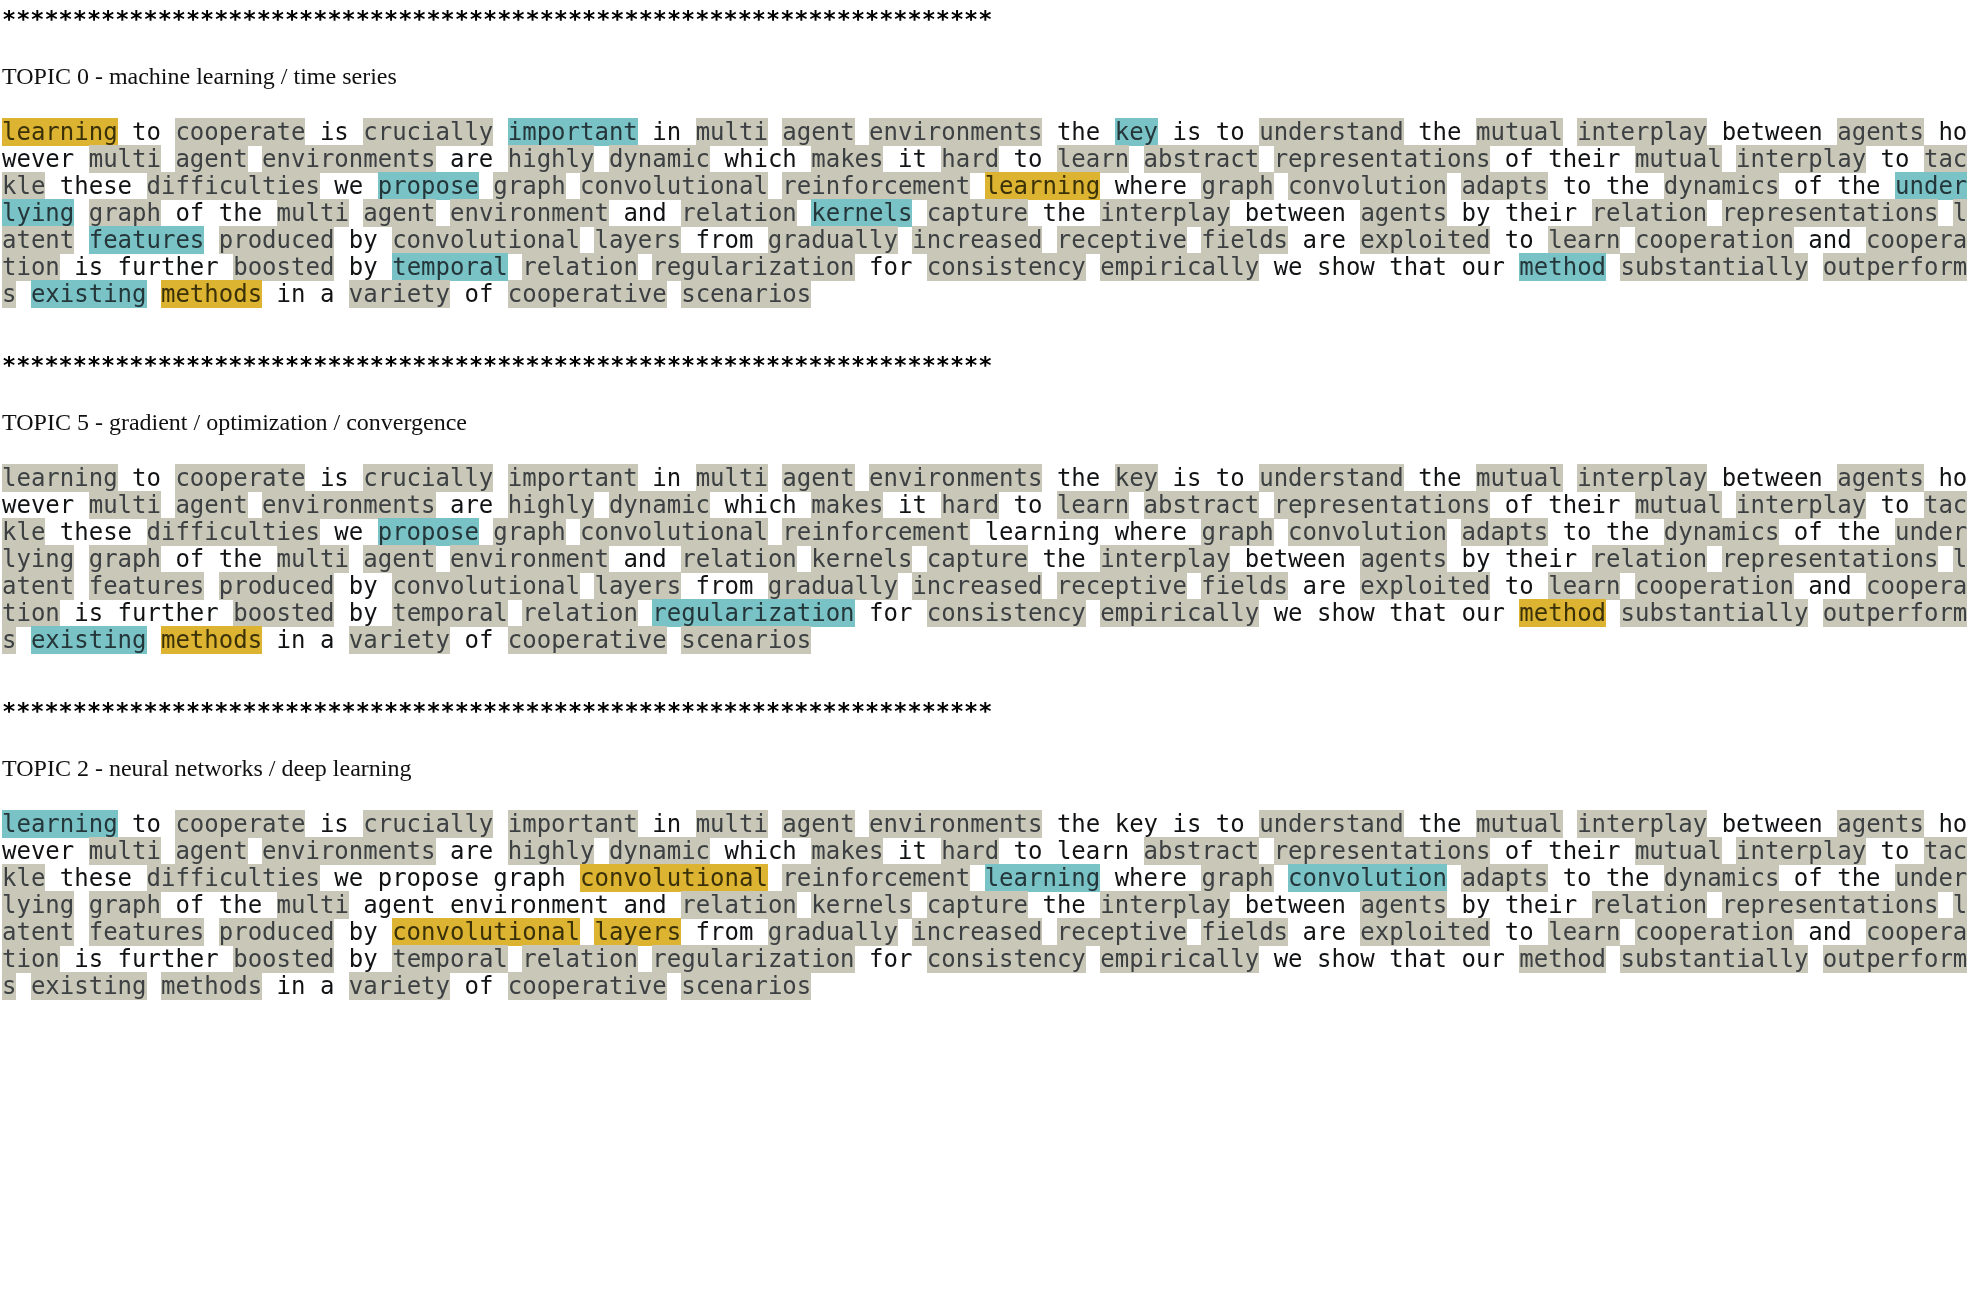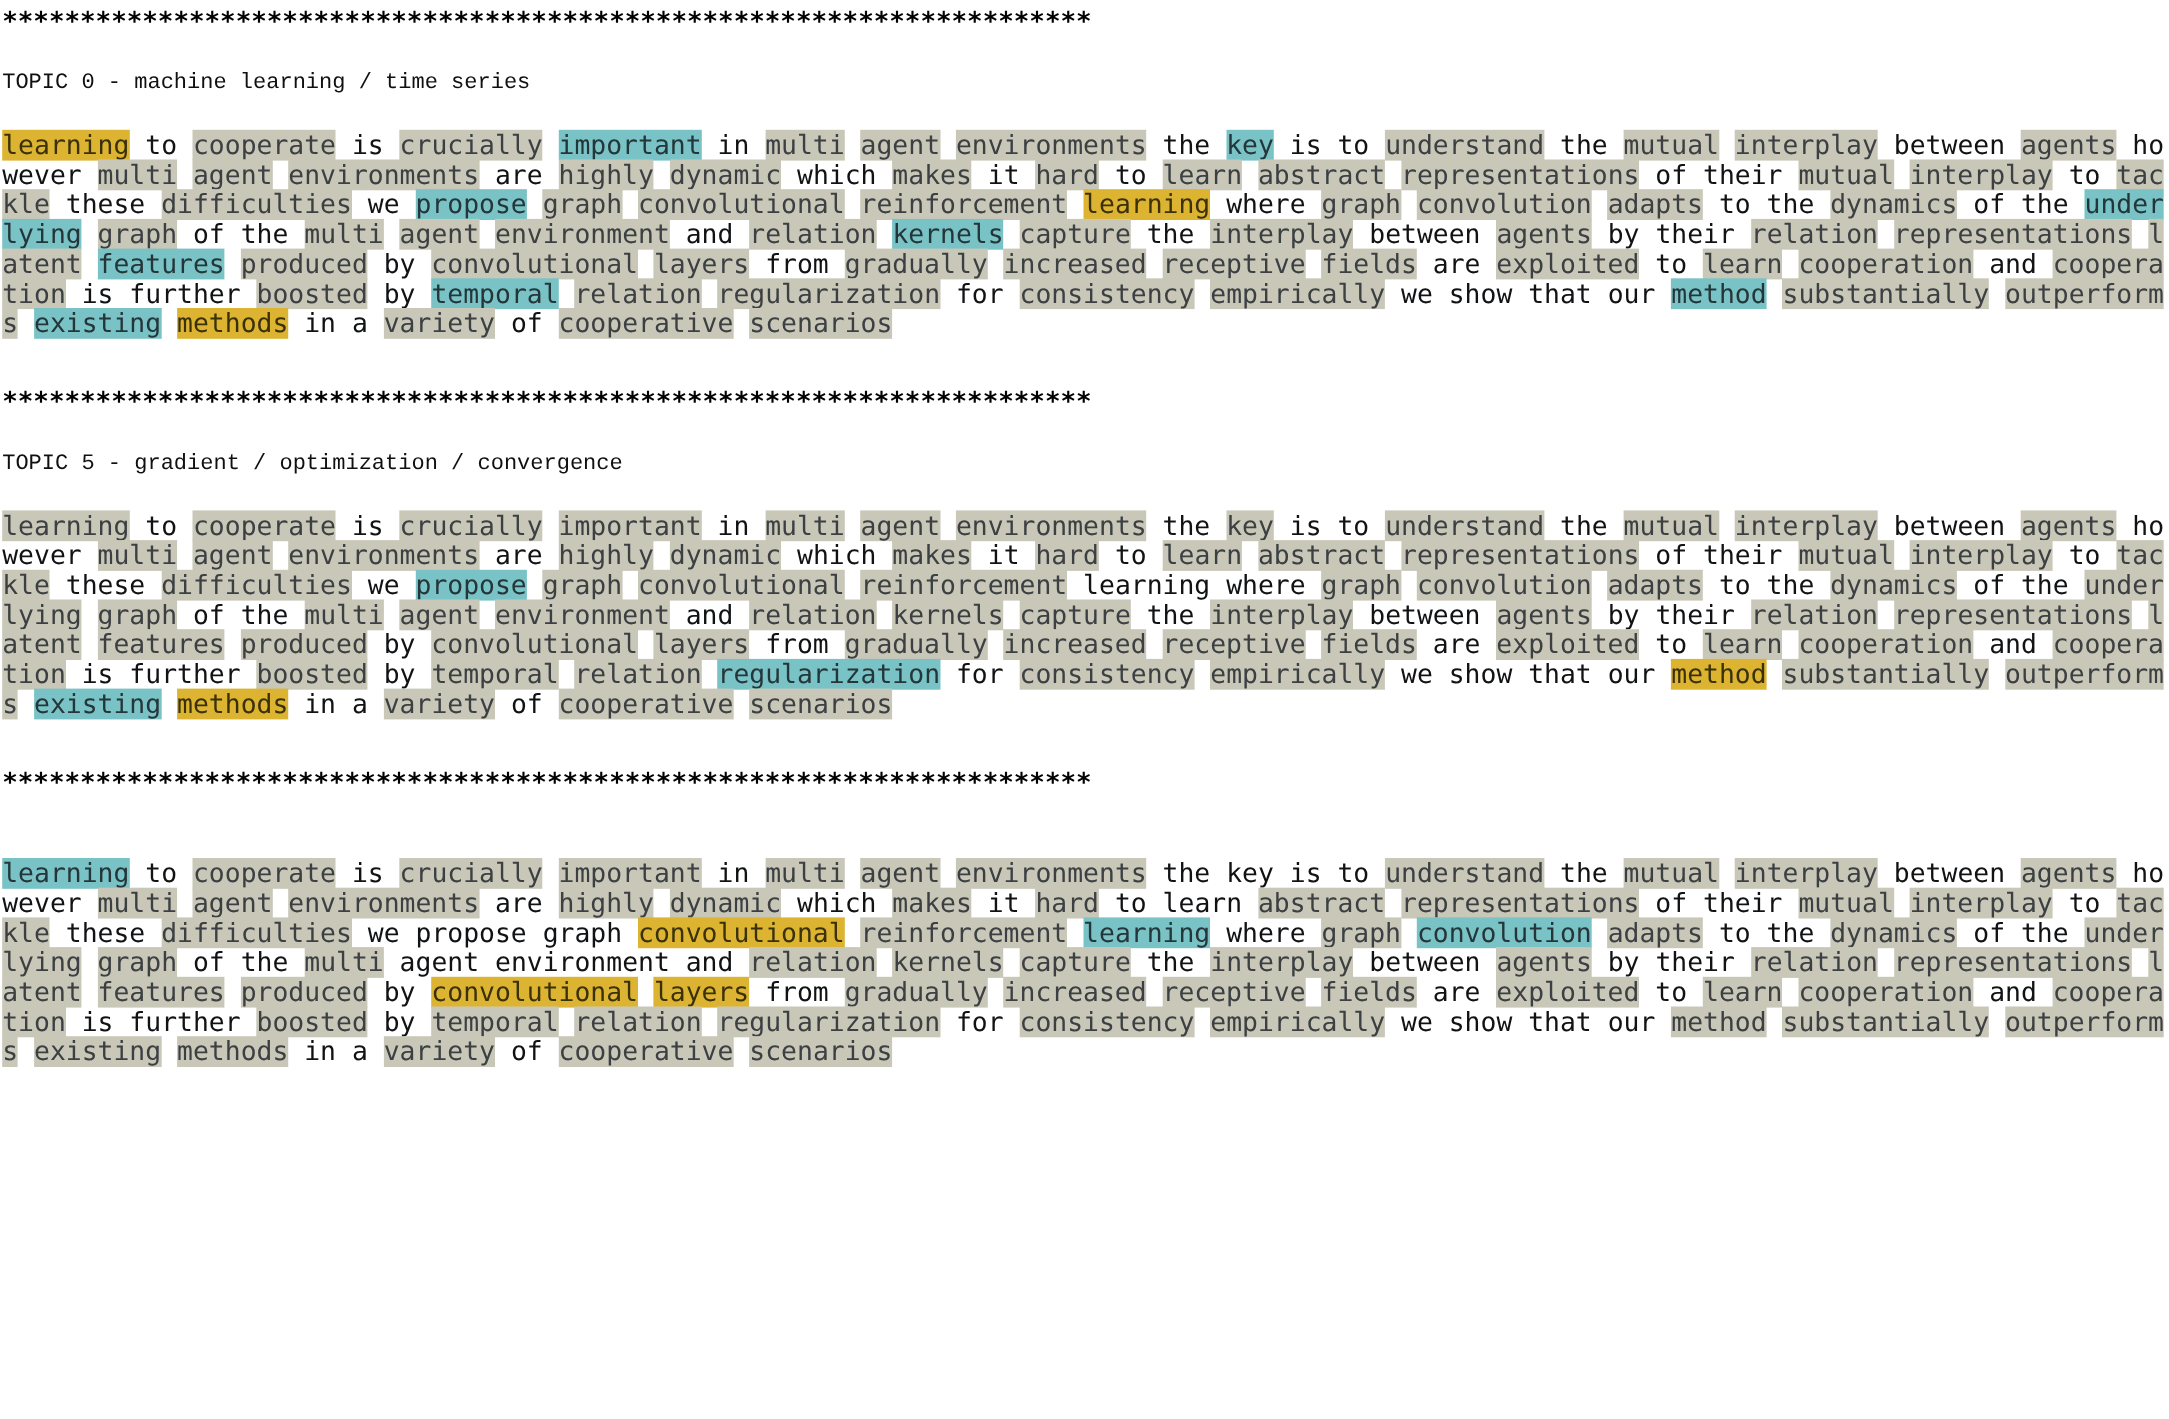--- a/index.html
+++ b/index.html
@@ -27,22 +27,22 @@
     line-height: 27px;
     letter-spacing: 0px;
     color: #000000;
     white-space: pre;
     font-weight: 700;
     height: 27px;
     overflow: hidden;
   }
 
   .topic-title {
-    font-family: Liberation Mono, monospace;
-    font-size: 20px;
+    font-family: Liberation Serif, serif;
+    font-size: 24px;
     line-height: 30px;
     color: #101010;
     white-space: pre;
     font-weight: 400;
   }
 
   .spacer-sm { height: 22px; }
   .spacer-md { height: 28px; }
   .spacer-lg { height: 44px; }
 
@@ -85,16 +85,17 @@
     <div class="para"><span class="hl-gold">learning</span><span class="plain"> </span><span class="plain">to</span><span class="plain"> </span><span class="hl-gray">cooperate</span><span class="plain"> </span><span class="plain">is</span><span class="plain"> </span><span class="hl-gray">crucially</span><span class="plain"> </span><span class="hl-teal">important</span><span class="plain"> </span><span class="plain">in</span><span class="plain"> </span><span class="hl-gray">multi</span><span class="plain"> </span><span class="hl-gray">agent</span><span class="plain"> </span><span class="hl-gray">environments</span><span class="plain"> </span><span class="plain">the</span><span class="plain"> </span><span class="hl-teal">key</span><span class="plain"> </span><span class="plain">is</span><span class="plain"> </span><span class="plain">to</span><span class="plain"> </span><span class="hl-gray">understand</span><span class="plain"> </span><span class="plain">the</span><span class="plain"> </span><span class="hl-gray">mutual</span><span class="plain"> </span><span class="hl-gray">interplay</span><span class="plain"> </span><span class="plain">between</span><span class="plain"> </span><span class="hl-gray">agents</span><span class="plain"> </span><span class="plain">however</span><span class="plain"> </span><span class="hl-gray">multi</span><span class="plain"> </span><span class="hl-gray">agent</span><span class="plain"> </span><span class="hl-gray">environments</span><span class="plain"> </span><span class="plain">are</span><span class="plain"> </span><span class="hl-gray">highly</span><span class="plain"> </span><span class="hl-gray">dynamic</span><span class="plain"> </span><span class="plain">which</span><span class="plain"> </span><span class="hl-gray">makes</span><span class="plain"> </span><span class="plain">it</span><span class="plain"> </span><span class="hl-gray">hard</span><span class="plain"> </span><span class="plain">to</span><span class="plain"> </span><span class="hl-gray">learn</span><span class="plain"> </span><span class="hl-gray">abstract</span><span class="plain"> </span><span class="hl-gray">representations</span><span class="plain"> </span><span class="plain">of</span><span class="plain"> </span><span class="plain">their</span><span class="plain"> </span><span class="hl-gray">mutual</span><span class="plain"> </span><span class="hl-gray">interplay</span><span class="plain"> </span><span class="plain">to</span><span class="plain"> </span><span class="hl-gray">tackle</span><span class="plain"> </span><span class="plain">these</span><span class="plain"> </span><span class="hl-gray">difficulties</span><span class="plain"> </span><span class="plain">we</span><span class="plain"> </span><span class="hl-teal">propose</span><span class="plain"> </span><span class="hl-gray">graph</span><span class="plain"> </span><span class="hl-gray">convolutional</span><span class="plain"> </span><span class="hl-gray">reinforcement</span><span class="plain"> </span><span class="hl-gold">learning</span><span class="plain"> </span><span class="plain">where</span><span class="plain"> </span><span class="hl-gray">graph</span><span class="plain"> </span><span class="hl-gray">convolution</span><span class="plain"> </span><span class="hl-gray">adapts</span><span class="plain"> </span><span class="plain">to</span><span class="plain"> </span><span class="plain">the</span><span class="plain"> </span><span class="hl-gray">dynamics</span><span class="plain"> </span><span class="plain">of</span><span class="plain"> </span><span class="plain">the</span><span class="plain"> </span><span class="hl-teal">underlying</span><span class="plain"> </span><span class="hl-gray">graph</span><span class="plain"> </span><span class="plain">of</span><span class="plain"> </span><span class="plain">the</span><span class="plain"> </span><span class="hl-gray">multi</span><span class="plain"> </span><span class="hl-gray">agent</span><span class="plain"> </span><span class="hl-gray">environment</span><span class="plain"> </span><span class="plain">and</span><span class="plain"> </span><span class="hl-gray">relation</span><span class="plain"> </span><span class="hl-teal">kernels</span><span class="plain"> </span><span class="hl-gray">capture</span><span class="plain"> </span><span class="plain">the</span><span class="plain"> </span><span class="hl-gray">interplay</span><span class="plain"> </span><span class="plain">between</span><span class="plain"> </span><span class="hl-gray">agents</span><span class="plain"> </span><span class="plain">by</span><span class="plain"> </span><span class="plain">their</span><span class="plain"> </span><span class="hl-gray">relation</span><span class="plain"> </span><span class="hl-gray">representations</span><span class="plain"> </span><span class="hl-gray">latent</span><span class="plain"> </span><span class="hl-teal">features</span><span class="plain"> </span><span class="hl-gray">produced</span><span class="plain"> </span><span class="plain">by</span><span class="plain"> </span><span class="hl-gray">convolutional</span><span class="plain"> </span><span class="hl-gray">layers</span><span class="plain"> </span><span class="plain">from</span><span class="plain"> </span><span class="hl-gray">gradually</span><span class="plain"> </span><span class="hl-gray">increased</span><span class="plain"> </span><span class="hl-gray">receptive</span><span class="plain"> </span><span class="hl-gray">fields</span><span class="plain"> </span><span class="plain">are</span><span class="plain"> </span><span class="hl-gray">exploited</span><span class="plain"> </span><span class="plain">to</span><span class="plain"> </span><span class="hl-gray">learn</span><span class="plain"> </span><span class="hl-gray">cooperation</span><span class="plain"> </span><span class="plain">and</span><span class="plain"> </span><span class="hl-gray">cooperation</span><span class="plain"> </span><span class="plain">is</span><span class="plain"> </span><span class="plain">further</span><span class="plain"> </span><span class="hl-gray">boosted</span><span class="plain"> </span><span class="plain">by</span><span class="plain"> </span><span class="hl-teal">temporal</span><span class="plain"> </span><span class="hl-gray">relation</span><span class="plain"> </span><span class="hl-gray">regularization</span><span class="plain"> </span><span class="plain">for</span><span class="plain"> </span><span class="hl-gray">consistency</span><span class="plain"> </span><span class="hl-gray">empirically</span><span class="plain"> </span><span class="plain">we</span><span class="plain"> </span><span class="plain">show</span><span class="plain"> </span><span class="plain">that</span><span class="plain"> </span><span class="plain">our</span><span class="plain"> </span><span class="hl-teal">method</span><span class="plain"> </span><span class="hl-gray">substantially</span><span class="plain"> </span><span class="hl-gray">outperforms</span><span class="plain"> </span><span class="hl-teal">existing</span><span class="plain"> </span><span class="hl-gold">methods</span><span class="plain"> </span><span class="plain">in</span><span class="plain"> </span><span class="plain">a</span><span class="plain"> </span><span class="hl-gray">variety</span><span class="plain"> </span><span class="plain">of</span><span class="plain"> </span><span class="hl-gray">cooperative</span><span class="plain"> </span><span class="hl-gray">scenarios</span></div>
     <div class="spacer-lg"></div>
     <div class="sep-line">**********************************************************************</div>
     <div class="spacer-md"></div>
     <div class="topic-title">TOPIC 5 - gradient / optimization / convergence</div>
     <div class="spacer-md"></div>
     <div class="para"><span class="hl-gray">learning</span><span class="plain"> </span><span class="plain">to</span><span class="plain"> </span><span class="hl-gray">cooperate</span><span class="plain"> </span><span class="plain">is</span><span class="plain"> </span><span class="hl-gray">crucially</span><span class="plain"> </span><span class="hl-gray">important</span><span class="plain"> </span><span class="plain">in</span><span class="plain"> </span><span class="hl-gray">multi</span><span class="plain"> </span><span class="hl-gray">agent</span><span class="plain"> </span><span class="hl-gray">environments</span><span class="plain"> </span><span class="plain">the</span><span class="plain"> </span><span class="hl-gray">key</span><span class="plain"> </span><span class="plain">is</span><span class="plain"> </span><span class="plain">to</span><span class="plain"> </span><span class="hl-gray">understand</span><span class="plain"> </span><span class="plain">the</span><span class="plain"> </span><span class="hl-gray">mutual</span><span class="plain"> </span><span class="hl-gray">interplay</span><span class="plain"> </span><span class="plain">between</span><span class="plain"> </span><span class="hl-gray">agents</span><span class="plain"> </span><span class="plain">however</span><span class="plain"> </span><span class="hl-gray">multi</span><span class="plain"> </span><span class="hl-gray">agent</span><span class="plain"> </span><span class="hl-gray">environments</span><span class="plain"> </span><span class="plain">are</span><span class="plain"> </span><span class="hl-gray">highly</span><span class="plain"> </span><span class="hl-gray">dynamic</span><span class="plain"> </span><span class="plain">which</span><span class="plain"> </span><span class="hl-gray">makes</span><span class="plain"> </span><span class="plain">it</span><span class="plain"> </span><span class="hl-gray">hard</span><span class="plain"> </span><span class="plain">to</span><span class="plain"> </span><span class="hl-gray">learn</span><span class="plain"> </span><span class="hl-gray">abstract</span><span class="plain"> </span><span class="hl-gray">representations</span><span class="plain"> </span><span class="plain">of</span><span class="plain"> </span><span class="plain">their</span><span class="plain"> </span><span class="hl-gray">mutual</span><span class="plain"> </span><span class="hl-gray">interplay</span><span class="plain"> </span><span class="plain">to</span><span class="plain"> </span><span class="hl-gray">tackle</span><span class="plain"> </span><span class="plain">these</span><span class="plain"> </span><span class="hl-gray">difficulties</span><span class="plain"> </span><span class="plain">we</span><span class="plain"> </span><span class="hl-teal">propose</span><span class="plain"> </span><span class="hl-gray">graph</span><span class="plain"> </span><span class="hl-gray">convolutional</span><span class="plain"> </span><span class="hl-gray">reinforcement</span><span class="plain"> </span><span class="plain">learning</span><span class="plain"> </span><span class="plain">where</span><span class="plain"> </span><span class="hl-gray">graph</span><span class="plain"> </span><span class="hl-gray">convolution</span><span class="plain"> </span><span class="hl-gray">adapts</span><span class="plain"> </span><span class="plain">to</span><span class="plain"> </span><span class="plain">the</span><span class="plain"> </span><span class="hl-gray">dynamics</span><span class="plain"> </span><span class="plain">of</span><span class="plain"> </span><span class="plain">the</span><span class="plain"> </span><span class="hl-gray">underlying</span><span class="plain"> </span><span class="hl-gray">graph</span><span class="plain"> </span><span class="plain">of</span><span class="plain"> </span><span class="plain">the</span><span class="plain"> </span><span class="hl-gray">multi</span><span class="plain"> </span><span class="hl-gray">agent</span><span class="plain"> </span><span class="hl-gray">environment</span><span class="plain"> </span><span class="plain">and</span><span class="plain"> </span><span class="hl-gray">relation</span><span class="plain"> </span><span class="hl-gray">kernels</span><span class="plain"> </span><span class="hl-gray">capture</span><span class="plain"> </span><span class="plain">the</span><span class="plain"> </span><span class="hl-gray">interplay</span><span class="plain"> </span><span class="plain">between</span><span class="plain"> </span><span class="hl-gray">agents</span><span class="plain"> </span><span class="plain">by</span><span class="plain"> </span><span class="plain">their</span><span class="plain"> </span><span class="hl-gray">relation</span><span class="plain"> </span><span class="hl-gray">representations</span><span class="plain"> </span><span class="hl-gray">latent</span><span class="plain"> </span><span class="hl-gray">features</span><span class="plain"> </span><span class="hl-gray">produced</span><span class="plain"> </span><span class="plain">by</span><span class="plain"> </span><span class="hl-gray">convolutional</span><span class="plain"> </span><span class="hl-gray">layers</span><span class="plain"> </span><span class="plain">from</span><span class="plain"> </span><span class="hl-gray">gradually</span><span class="plain"> </span><span class="hl-gray">increased</span><span class="plain"> </span><span class="hl-gray">receptive</span><span class="plain"> </span><span class="hl-gray">fields</span><span class="plain"> </span><span class="plain">are</span><span class="plain"> </span><span class="hl-gray">exploited</span><span class="plain"> </span><span class="plain">to</span><span class="plain"> </span><span class="hl-gray">learn</span><span class="plain"> </span><span class="hl-gray">cooperation</span><span class="plain"> </span><span class="plain">and</span><span class="plain"> </span><span class="hl-gray">cooperation</span><span class="plain"> </span><span class="plain">is</span><span class="plain"> </span><span class="plain">further</span><span class="plain"> </span><span class="hl-gray">boosted</span><span class="plain"> </span><span class="plain">by</span><span class="plain"> </span><span class="hl-gray">temporal</span><span class="plain"> </span><span class="hl-gray">relation</span><span class="plain"> </span><span class="hl-teal">regularization</span><span class="plain"> </span><span class="plain">for</span><span class="plain"> </span><span class="hl-gray">consistency</span><span class="plain"> </span><span class="hl-gray">empirically</span><span class="plain"> </span><span class="plain">we</span><span class="plain"> </span><span class="plain">show</span><span class="plain"> </span><span class="plain">that</span><span class="plain"> </span><span class="plain">our</span><span class="plain"> </span><span class="hl-gold">method</span><span class="plain"> </span><span class="hl-gray">substantially</span><span class="plain"> </span><span class="hl-gray">outperforms</span><span class="plain"> </span><span class="hl-teal">existing</span><span class="plain"> </span><span class="hl-gold">methods</span><span class="plain"> </span><span class="plain">in</span><span class="plain"> </span><span class="plain">a</span><span class="plain"> </span><span class="hl-gray">variety</span><span class="plain"> </span><span class="plain">of</span><span class="plain"> </span><span class="hl-gray">cooperative</span><span class="plain"> </span><span class="hl-gray">scenarios</span></div>
     <div class="spacer-lg"></div>
     <div class="sep-line">**********************************************************************</div>
     <div class="spacer-md"></div>
+    <div class="topic-title">TOPIC 2 - neural networks / deep learning</div>
     <div class="spacer-md"></div>
     <div class="para"><span class="hl-teal">learning</span><span class="plain"> </span><span class="plain">to</span><span class="plain"> </span><span class="hl-gray">cooperate</span><span class="plain"> </span><span class="plain">is</span><span class="plain"> </span><span class="hl-gray">crucially</span><span class="plain"> </span><span class="hl-gray">important</span><span class="plain"> </span><span class="plain">in</span><span class="plain"> </span><span class="hl-gray">multi</span><span class="plain"> </span><span class="hl-gray">agent</span><span class="plain"> </span><span class="hl-gray">environments</span><span class="plain"> </span><span class="plain">the</span><span class="plain"> </span><span class="plain">key</span><span class="plain"> </span><span class="plain">is</span><span class="plain"> </span><span class="plain">to</span><span class="plain"> </span><span class="hl-gray">understand</span><span class="plain"> </span><span class="plain">the</span><span class="plain"> </span><span class="hl-gray">mutual</span><span class="plain"> </span><span class="hl-gray">interplay</span><span class="plain"> </span><span class="plain">between</span><span class="plain"> </span><span class="hl-gray">agents</span><span class="plain"> </span><span class="plain">however</span><span class="plain"> </span><span class="hl-gray">multi</span><span class="plain"> </span><span class="hl-gray">agent</span><span class="plain"> </span><span class="hl-gray">environments</span><span class="plain"> </span><span class="plain">are</span><span class="plain"> </span><span class="hl-gray">highly</span><span class="plain"> </span><span class="hl-gray">dynamic</span><span class="plain"> </span><span class="plain">which</span><span class="plain"> </span><span class="hl-gray">makes</span><span class="plain"> </span><span class="plain">it</span><span class="plain"> </span><span class="hl-gray">hard</span><span class="plain"> </span><span class="plain">to</span><span class="plain"> </span><span class="plain">learn</span><span class="plain"> </span><span class="hl-gray">abstract</span><span class="plain"> </span><span class="hl-gray">representations</span><span class="plain"> </span><span class="plain">of</span><span class="plain"> </span><span class="plain">their</span><span class="plain"> </span><span class="hl-gray">mutual</span><span class="plain"> </span><span class="hl-gray">interplay</span><span class="plain"> </span><span class="plain">to</span><span class="plain"> </span><span class="hl-gray">tackle</span><span class="plain"> </span><span class="plain">these</span><span class="plain"> </span><span class="hl-gray">difficulties</span><span class="plain"> </span><span class="plain">we</span><span class="plain"> </span><span class="plain">propose</span><span class="plain"> </span><span class="plain">graph</span><span class="plain"> </span><span class="hl-gold">convolutional</span><span class="plain"> </span><span class="hl-gray">reinforcement</span><span class="plain"> </span><span class="hl-teal">learning</span><span class="plain"> </span><span class="plain">where</span><span class="plain"> </span><span class="hl-gray">graph</span><span class="plain"> </span><span class="hl-teal">convolution</span><span class="plain"> </span><span class="hl-gray">adapts</span><span class="plain"> </span><span class="plain">to</span><span class="plain"> </span><span class="plain">the</span><span class="plain"> </span><span class="hl-gray">dynamics</span><span class="plain"> </span><span class="plain">of</span><span class="plain"> </span><span class="plain">the</span><span class="plain"> </span><span class="hl-gray">underlying</span><span class="plain"> </span><span class="hl-gray">graph</span><span class="plain"> </span><span class="plain">of</span><span class="plain"> </span><span class="plain">the</span><span class="plain"> </span><span class="hl-gray">multi</span><span class="plain"> </span><span class="plain">agent</span><span class="plain"> </span><span class="plain">environment</span><span class="plain"> </span><span class="plain">and</span><span class="plain"> </span><span class="hl-gray">relation</span><span class="plain"> </span><span class="hl-gray">kernels</span><span class="plain"> </span><span class="hl-gray">capture</span><span class="plain"> </span><span class="plain">the</span><span class="plain"> </span><span class="hl-gray">interplay</span><span class="plain"> </span><span class="plain">between</span><span class="plain"> </span><span class="hl-gray">agents</span><span class="plain"> </span><span class="plain">by</span><span class="plain"> </span><span class="plain">their</span><span class="plain"> </span><span class="hl-gray">relation</span><span class="plain"> </span><span class="hl-gray">representations</span><span class="plain"> </span><span class="hl-gray">latent</span><span class="plain"> </span><span class="hl-gray">features</span><span class="plain"> </span><span class="hl-gray">produced</span><span class="plain"> </span><span class="plain">by</span><span class="plain"> </span><span class="hl-gold">convolutional</span><span class="plain"> </span><span class="hl-gold">layers</span><span class="plain"> </span><span class="plain">from</span><span class="plain"> </span><span class="hl-gray">gradually</span><span class="plain"> </span><span class="hl-gray">increased</span><span class="plain"> </span><span class="hl-gray">receptive</span><span class="plain"> </span><span class="hl-gray">fields</span><span class="plain"> </span><span class="plain">are</span><span class="plain"> </span><span class="hl-gray">exploited</span><span class="plain"> </span><span class="plain">to</span><span class="plain"> </span><span class="hl-gray">learn</span><span class="plain"> </span><span class="hl-gray">cooperation</span><span class="plain"> </span><span class="plain">and</span><span class="plain"> </span><span class="hl-gray">cooperation</span><span class="plain"> </span><span class="plain">is</span><span class="plain"> </span><span class="plain">further</span><span class="plain"> </span><span class="hl-gray">boosted</span><span class="plain"> </span><span class="plain">by</span><span class="plain"> </span><span class="hl-gray">temporal</span><span class="plain"> </span><span class="hl-gray">relation</span><span class="plain"> </span><span class="hl-gray">regularization</span><span class="plain"> </span><span class="plain">for</span><span class="plain"> </span><span class="hl-gray">consistency</span><span class="plain"> </span><span class="hl-gray">empirically</span><span class="plain"> </span><span class="plain">we</span><span class="plain"> </span><span class="plain">show</span><span class="plain"> </span><span class="plain">that</span><span class="plain"> </span><span class="plain">our</span><span class="plain"> </span><span class="hl-gray">method</span><span class="plain"> </span><span class="hl-gray">substantially</span><span class="plain"> </span><span class="hl-gray">outperforms</span><span class="plain"> </span><span class="hl-gray">existing</span><span class="plain"> </span><span class="hl-gray">methods</span><span class="plain"> </span><span class="plain">in</span><span class="plain"> </span><span class="plain">a</span><span class="plain"> </span><span class="hl-gray">variety</span><span class="plain"> </span><span class="plain">of</span><span class="plain"> </span><span class="hl-gray">cooperative</span><span class="plain"> </span><span class="hl-gray">scenarios</span></div>
     <div class="spacer-sm"></div>
   </div>
 
 </body></html>

